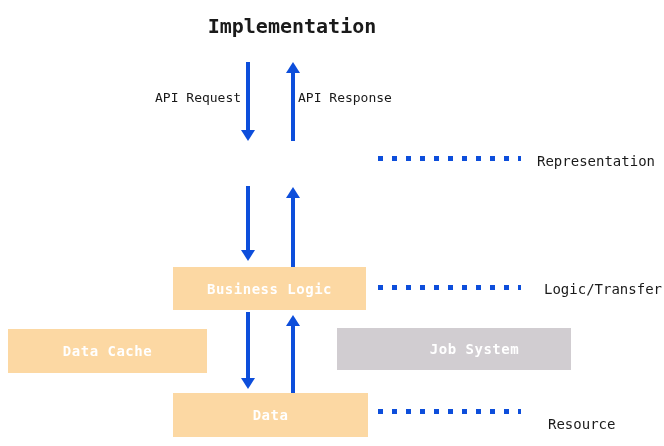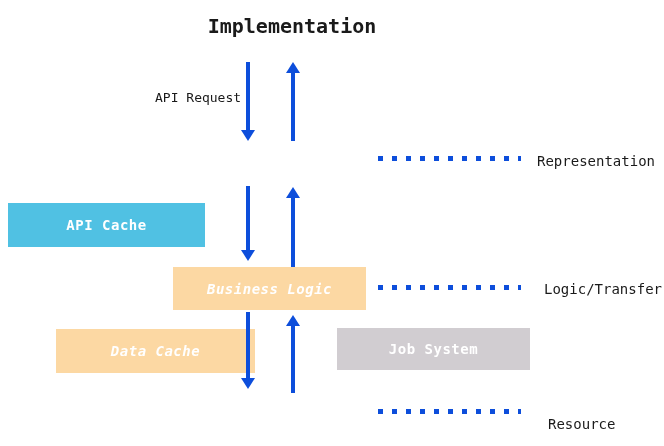--- a/index.html
+++ b/index.html
@@ -24,21 +24,21 @@
   .flow-label{
     position:absolute;top:90px;font-size:13px;color:var(--ink);white-space:nowrap;text-align:center;
   }
   .flow-label.req{left:155px;}
   .flow-label.resp{left:298px;}
   .box{
     position:absolute;display:flex;align-items:center;justify-content:center;
     color:#ffffff;font-size:14px;font-weight:bold;letter-spacing:0.5px;white-space:nowrap;
   }
   .box.cyan{background:var(--cyan);}
-  .box.peach{background:var(--peach);font-style:italic;}
+  .box.peach{background:var(--peach);}
   .box.gray{background:var(--gray);}
   .shaft{position:absolute;width:4px;background:var(--blue);}
   .head{position:absolute;width:0;height:0;border-left:7px solid transparent;border-right:7px solid transparent;}
   .head.down{border-top:11px solid var(--blue);}
   .head.up{border-bottom:11px solid var(--blue);}
   .dash-line{
     position:absolute;left:378px;width:143px;height:5px;
     background:repeating-linear-gradient(90deg,var(--blue) 0 5px,transparent 5px 14px);
   }
   .side-label{
@@ -46,45 +46,46 @@
   }
 </style>
 </head>
 <body>
 
 <div class="canvas">
 
   <div class="title">Implementation</div>
 
   <div class="flow-label req">API Request</div>
+  <div class="flow-label resp">API Response</div>
 
   <div>
     <div class="shaft" style="left:246px;top:62px;height:68px;"></div>
     <div class="head down" style="left:241px;top:130px;"></div>
   </div>
   <div>
     <div class="head up" style="left:286px;top:62px;"></div>
     <div class="shaft" style="left:291px;top:73px;height:68px;"></div>
   </div>
 
 
   <div class="box peach" style="left:173px;top:267px;width:193px;height:43px;">
     <span>Business Logic</span>
   </div>
 
-
-  <div class="box cyan" style="left:8px;top:203px;width:197px;height:44px;">
-    <span>API Cache</span>
+  <div class="box peach" style="left:173px;top:393px;width:195px;height:44px;">
+    <span>Data</span>
   </div>
 
-  <div class="box peach" style="left:8px;top:329px;width:199px;height:44px;margin-left:48px;">
+
+  <div class="box peach" style="left:8px;top:329px;width:199px;height:44px;">
     <span>Data Cache</span>
   </div>
 
-  <div class="box gray" style="left:337px;top:328px;width:193px;height:42px;">
+  <div class="box gray" style="left:337px;top:328px;width:193px;height:42px;padding-left:41px;">
     <span>Job System</span>
   </div>
 
   <div>
     <div class="shaft" style="left:246px;top:186px;height:64px;"></div>
     <div class="head down" style="left:241px;top:250px;"></div>
   </div>
   <div>
     <div class="head up" style="left:286px;top:187px;"></div>
     <div class="shaft" style="left:291px;top:198px;height:69px;"></div>

